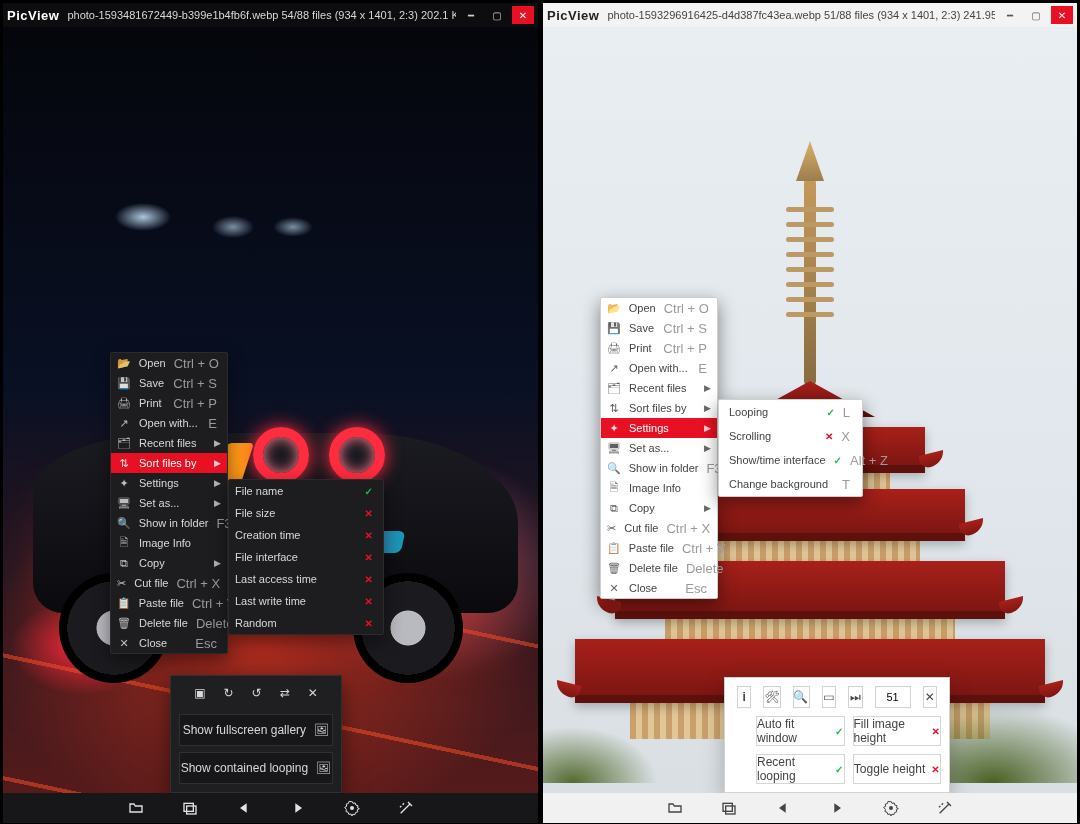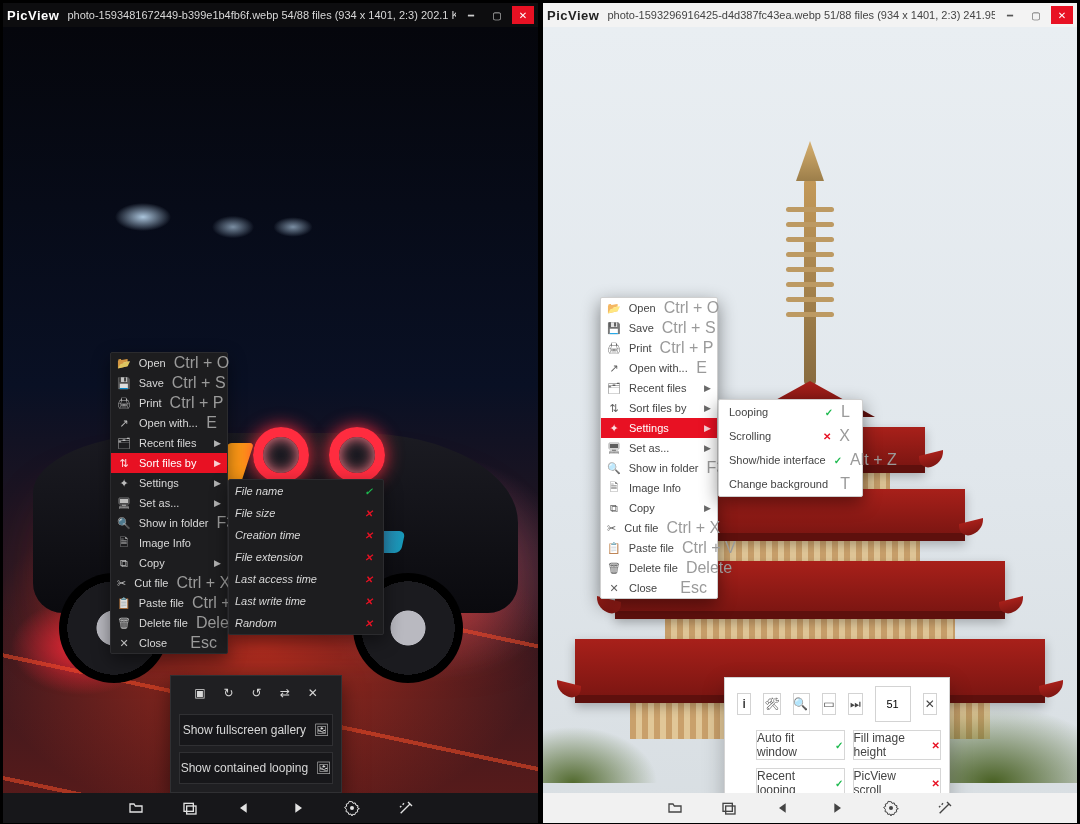--- a/index.html
+++ b/index.html
@@ -81,42 +81,42 @@
   .bb-btn{ width:28px; height:28px; display:flex; align-items:center; justify-content:center; cursor:pointer; }
   .icon{ width:16px; height:16px; display:block; }
 
   
   .menu{ position:absolute; font-size:11px; border-radius:2px; box-shadow:0 6px 18px rgba(0,0,0,.45); }
   .menu-dark{ background:#1d1d1f; color:#d8d8d8; border:1px solid #2b2b2e;}
   .menu-light{ background:#fff; color:#444; border:1px solid #cfcfcf; }
   .mi{ display:flex; align-items:center; height:20px; padding:0 10px 0 6px; gap:8px; cursor:pointer; white-space:nowrap; position:relative; }
   .mi .mic{ width:14px; display:flex; justify-content:center; font-size:11px; opacity:.85; }
   .mi .label{ flex:1; }
-  .mi .sc{ color:#9a9a9a; font-size:16px; }
+  .mi .sc{ color:#9a9a9a; font-size:13px; }
   .mi.hl{ background:#e81123 !important; color:#fff; }
   .mi .arrow{ position:absolute; right:6px; font-size:9px; opacity:.8; }
   .mark-g{ color:#1db94e; font-weight:700; font-size:10px; }
   .mark-r{ color:#e81123; font-weight:700; font-size:10px; }
   .submenu-col{ display:flex; flex-direction:column; }
-  .sort-sub .mi{ height:22px;font-style:italic; }
+  .sort-sub .mi{ height:22px; }
   .set-sub .mi{ height:24px; padding:0 12px 0 10px; }
 
   
   .popup-dark{ position:absolute; background:#1f1f22; border:1px solid #303033; color:#d8d8d8;
     box-shadow:0 8px 20px rgba(0,0,0,.5); padding:8px; font-size:12px; }
   .popup-dark .row-icons{ display:flex; gap:18px; justify-content:center; padding:2px 6px 8px;}
   .popup-dark .row-icons span{ cursor:pointer; }
   .popup-dark .wide-btn{ display:flex; align-items:center; justify-content:center; gap:8px; height:32px; margin-top:6px; background:#17171a; border:1px solid #303033; cursor:pointer;}
 
   
   .popup-light{ position:absolute; background:#fff; border:1px solid #d3d3d3; color:#444;
     box-shadow:0 8px 20px rgba(0,0,0,.25); padding:8px; font-size:12px; }
   .popup-light .row-icons{ display:flex; gap:12px; align-items:center; padding:0 4px 8px; }
   .popup-light .row-icons .rb{ width:24px; height:22px; border:1px solid #d3d3d3; display:flex; align-items:center; justify-content:center; cursor:pointer; }
-  .popup-light .row-icons .num{ width:36px; height:36px; border:1px solid #d3d3d3; text-align:center; font-size:11px; }
+  .popup-light .row-icons .num{ width:36px; height:22px; border:1px solid #d3d3d3; text-align:center; font-size:11px; }
   .grid2{ display:grid; grid-template-columns:1fr 1fr; gap:8px;margin-left:23px; }
   .toggle-btn{ border:1px solid #d6d6d6; height:30px; display:flex; align-items:center; justify-content:center; gap:6px; cursor:pointer; }
 
   svg{ display:block; }
 </style>
 </head>
 <body>
 
 <div class="win win-dark" style="left:3px; top:3px; width:535px; height:820px;">
 
@@ -227,21 +227,21 @@
         </div>
         <div class="mi">
           <span class="label">File size</span>
           <span class="mark-r">✕</span>
         </div>
         <div class="mi">
           <span class="label">Creation time</span>
           <span class="mark-r">✕</span>
         </div>
         <div class="mi">
-          <span class="label">File extension</span>
+          <span class="label">File interface</span>
           <span class="mark-r">✕</span>
         </div>
         <div class="mi">
           <span class="label">Last access time</span>
           <span class="mark-r">✕</span>
         </div>
         <div class="mi">
           <span class="label">Last write time</span>
           <span class="mark-r">✕</span>
         </div>
@@ -422,21 +422,21 @@
           <span class="label">Looping</span>
           <span class="mark-g">✓</span>
           <span class="sc">L</span>
         </div>
         <div class="mi">
           <span class="label">Scrolling</span>
           <span class="mark-r">✕</span>
           <span class="sc">X</span>
         </div>
         <div class="mi">
-          <span class="label">Show/hide interface</span>
+          <span class="label">Show/time interface</span>
           <span class="mark-g">✓</span>
           <span class="sc">Alt + Z</span>
         </div>
         <div class="mi">
           <span class="label">Change background</span>
           <span class="sc">T</span>
         </div>
       </div>
 
     <div class="popup-light" style="left:181px; top:650px; width:226px;">
@@ -458,21 +458,21 @@
           </div>
         <div class="toggle-btn">
             <span>Fill image height</span>
             <span class="mark-r">✕</span>
           </div>
         <div class="toggle-btn">
             <span>Recent looping</span>
             <span class="mark-g">✓</span>
           </div>
         <div class="toggle-btn">
-            <span>PicView scroll</span>
+            <span>Toggle height</span>
             <span class="mark-r">✕</span>
           </div>
       </div>
     </div>
 
     <div class="bottombar bb-light">
       <span class="bb-btn">
           <svg class="icon" viewBox="0 0 24 24" fill="none" stroke="currentColor" stroke-width="2">
             <path d="M3 6h6l2 3h10v9H3z"></path>
           </svg>

